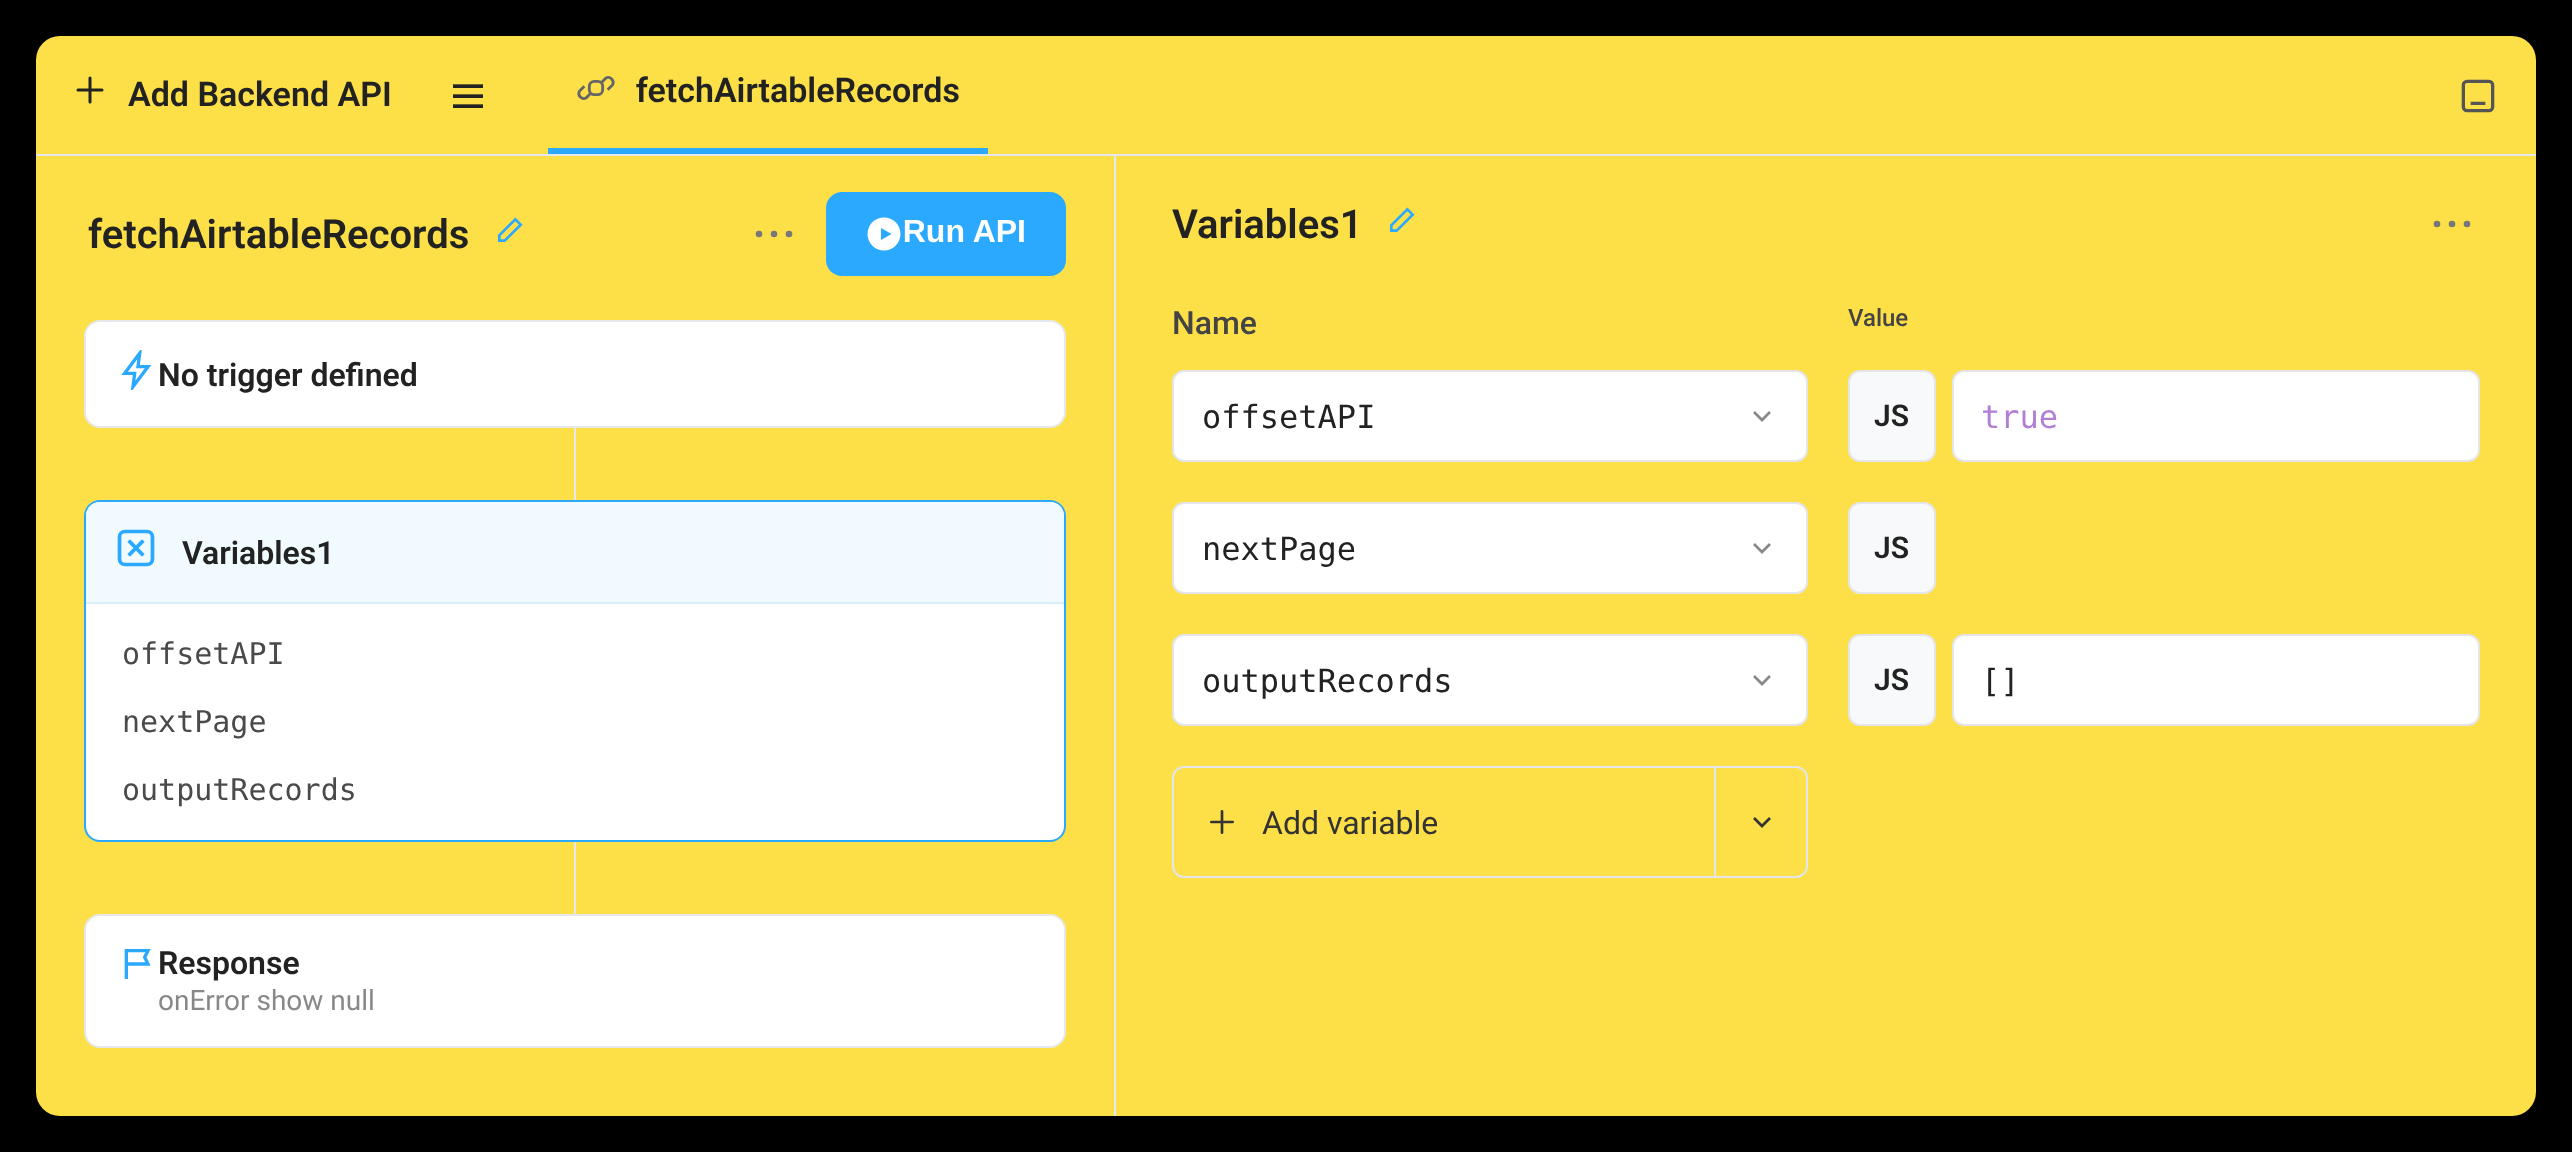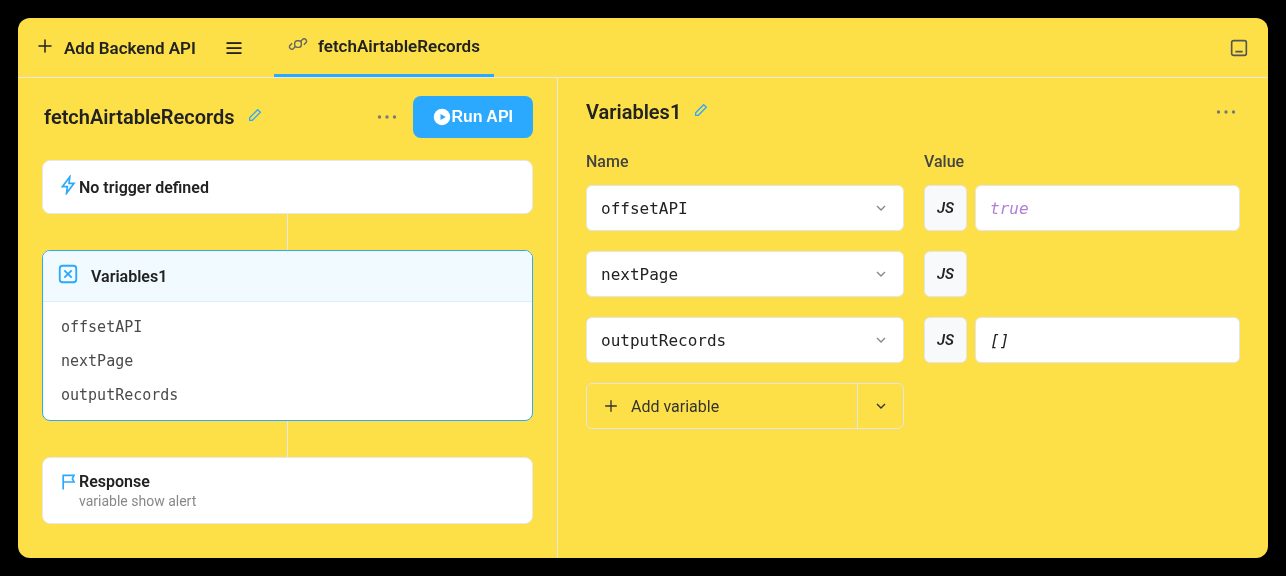--- a/index.html
+++ b/index.html
@@ -176,39 +176,39 @@
     font-size: 20px;
     font-weight: 600;
     color: #222;
   }
   .cols-head {
     display:flex;
     gap: 20px;
     margin-bottom: 14px;
   }
   .col-name { width: 318px; font-size:16px; color:#444; font-weight:500; }
-  .col-value { flex:1; font-size:16px; color:#444; font-weight:500; }
+  .col-value { flex:1; font-size:12px; color:#444; font-weight:500; }
 
   .row { display:flex; gap:20px; margin-bottom: 20px; align-items:stretch; }
   .name-input {
     width: 318px;
     display:flex;
     align-items:center;
     justify-content:space-between;
     border:1px solid #e2e5e9;
     border-radius:6px;
     padding: 10px 14px;
     font-family: "SFMono-Regular", ui-monospace, Menlo, Consolas, monospace;
     font-size: 16px;
     color:#222;
     background:#fff;
     height:46px;
   }
   .name-input svg { width:16px; height:16px; stroke:#888; fill:none; stroke-width:2;}
-  .val-wrap { display:flex; flex:1; min-width:0; gap:8px;font-style:italic; }
+  .val-wrap { display:flex; flex:1; min-width:0; gap:8px; }
   .js-badge {
     border:1px solid #e2e5e9;
     border-radius:6px;
     padding: 0 12px;
     font-weight:600;
     font-size:15px;
     color:#222;
     background:#f8f9fa;
     display:flex;
     align-items:center;
@@ -228,21 +228,21 @@
     align-items:center;
     min-width:0;
   }
   .val-plain { color:#222; }
 
   .add-var {
     display:flex;
     width:318px;
     border:1px solid #e2e5e9;
     border-radius:6px;
-    height:46px;
+    height:56px;
     overflow:hidden;
   }
   .add-var-main {
     flex:1;
     display:flex;
     align-items:center;
     gap:12px;
     padding:0 16px;
     font-size:16px;
     color:#333;
@@ -359,21 +359,21 @@
 
         <div class="card resp-card">
           <div class="card-row">
             <span class="flag-ic">
               <svg viewBox="0 0 24 24" fill="none" stroke="#2aa9ff" stroke-width="2">
                   <path d="M5 3v18M5 4h13l-2 4 2 4H5"></path>
                 </svg>
             </span>
             <div>
               <div>Response</div>
-              <div class="resp-sub">variable show alert</div>
+              <div class="resp-sub">onError show null</div>
             </div>
           </div>
         </div>
       </div>
     </div>
 
     <div class="right">
       <div class="right-head">
         <span class="right-title">Variables1</span>
         <span class="pencil-ic">

